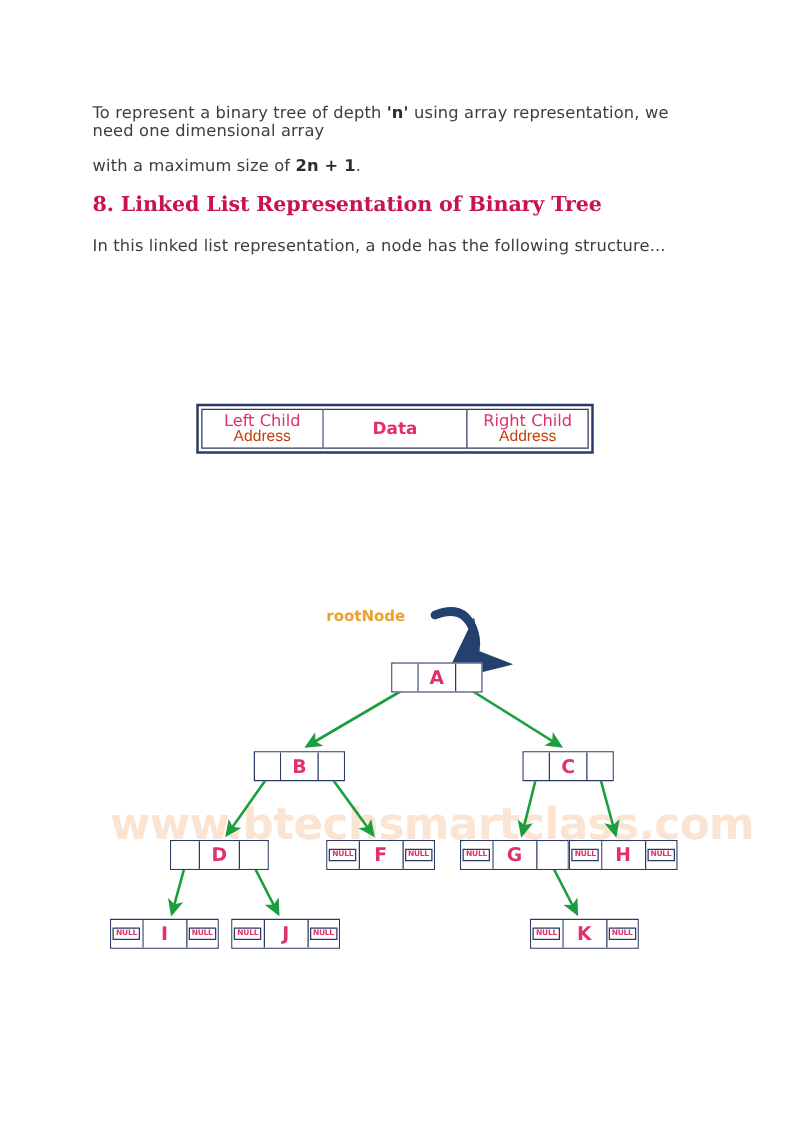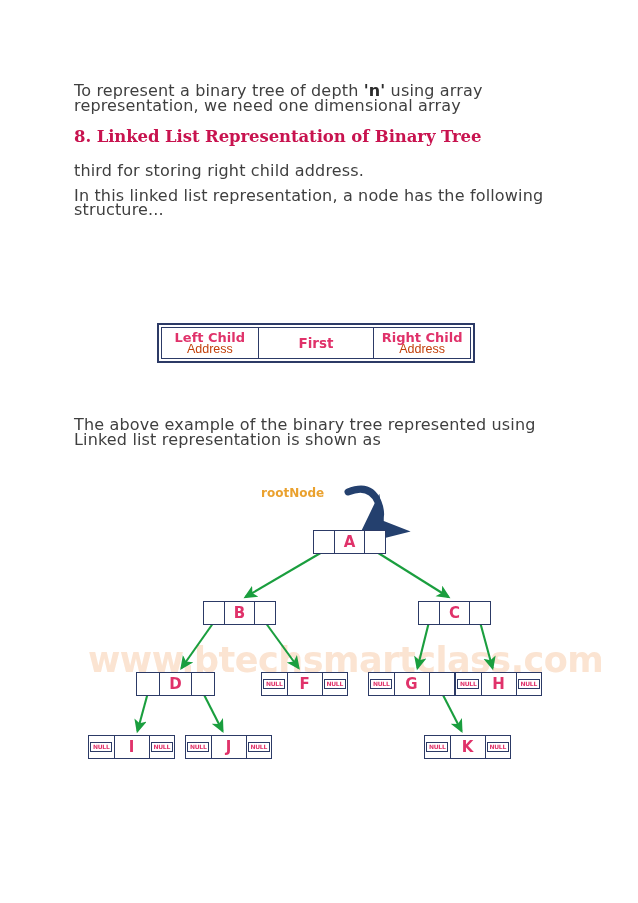--- a/index.html
+++ b/index.html
@@ -25,21 +25,21 @@
   }
 
   
   .content {
     position: absolute;
     left: 74px;
     top: 84px;
     width: 486px;
   }
   .para {
-    font-size: 16px;
+    font-size: 13px;
     line-height: 14.5px;
     color: #3f3f3f;
     margin: 0 0 14px 0;
     letter-spacing: 0.01em;
   }
   .para.tight { margin-bottom: 12px; }
   .para b { font-weight: bold; color: #2c2c2c; }
 
   h2.section-heading {
     font-family: "DejaVu Serif", "Liberation Serif", serif;
@@ -70,21 +70,21 @@
     flex-direction: column;
     align-items: center;
     justify-content: center;
     background: #ffffff;
   }
   .struct-cell.left  { width: 31.5%; }
   .struct-cell.mid   { width: 37%; border-left: none; border-right: none; }
   .struct-cell.right { width: 31.5%; }
   .struct-title {
     font-family: "DejaVu Sans", "Liberation Sans", sans-serif;
-    font-weight: bold;
+    font-weight: normal;
     font-size: 13px;
     color: #e0326a;
     line-height: 13px;
   }
   .struct-sub {
     font-family: Liberation Sans, sans-serif;
     font-size: 12.5px;
     color: #c2410c;
     line-height: 13px;
     margin-top: -1px;
@@ -176,43 +176,44 @@
 <body>
 
 <div class="page">
 
   <div class="content">
 
     <p class="para">
       <span>To represent a binary tree of depth </span><b>'n'</b><span> using array representation, we need one dimensional array</span>
     </p>
 
+    <p class="para tight">
+      <span>with a maximum size of </span><b>2n + 1</b><span>.</span>
+    </p>
 
     <h2 class="section-heading">8. Linked List Representation of Binary Tree</h2>
 
-    <p class="para" style="margin-bottom:10px">third for  storing right child address.</p>
     <p class="para">In this linked list representation, a node has the following structure...</p>
   </div>
 
   <div class="struct-fig">
     <div class="struct-cell left">
       <span class="struct-title">Left Child</span>
       <span class="struct-sub">Address</span>
     </div>
     <div class="struct-cell mid">
-      <span class="struct-data">First</span>
+      <span class="struct-data">Data</span>
     </div>
     <div class="struct-cell right">
       <span class="struct-title">Right Child</span>
       <span class="struct-sub">Address</span>
     </div>
   </div>
 
   <div class="content" style="top:418px">
-    <p class="para">The above example of the binary tree represented using Linked list representation is shown as</p>
   </div>
 
   <div class="watermark">www.btechsmartclass.com</div>
 
   <div class="tree">
     <svg class="edges" viewBox="0 0 638 320">
       <defs>
         <marker id="grnarrow" markerWidth="7" markerHeight="7" refX="5.4" refY="3" orient="auto">
           <path d="M0,0 L6.5,3 L0,6 L1.6,3 z" fill="#1a9e3e"></path>
         </marker>

